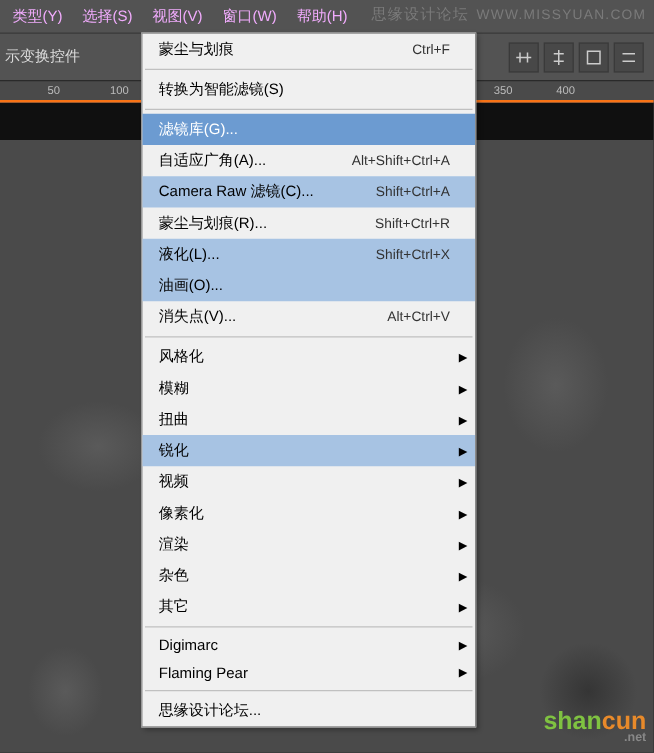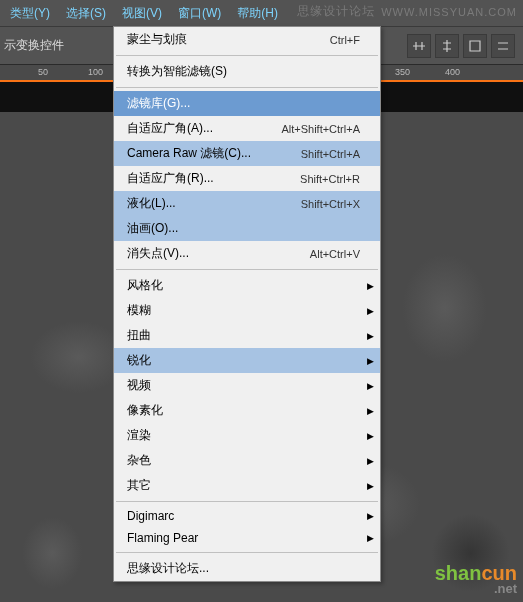--- a/index.html
+++ b/index.html
@@ -13,21 +13,21 @@
         radial-gradient(ellipse 70px 90px at 85% 40%, #5a5a5a 0%, transparent 60%),
         radial-gradient(ellipse 60px 50px at 40% 88%, #383838 0%, transparent 60%),
         radial-gradient(ellipse 90px 70px at 70% 80%, #5a5a5a 0%, transparent 60%),
         radial-gradient(ellipse 50px 60px at 10% 90%, #5a5a5a 0%, transparent 60%),
         radial-gradient(ellipse 60px 60px at 90% 90%, #353535 0%, transparent 65%);
     }
     
     .top-region { position: absolute; top: 0; left: 0; width: 523px; background: #535353; z-index: 2; }
     
     .menubar { height: 26px; background: #535353; display: flex; align-items: center; padding-left: 2px; }
-    .menu-item { color: #7dd3fc; font-size: 12px; padding: 4px 8px; cursor: pointer; }
+    .menu-item { color: #f0abfc; font-size: 12px; padding: 4px 8px; cursor: pointer; }
     .menu-item.open { background: #6c9bd1; color: #fff; }
     
     .watermark-top { position: absolute; top: 3px; right: 6px; color: #7a7a7a; font-size: 11px; letter-spacing: 1px; display: flex; align-items: center; gap: 6px; }
     .watermark-top .cn { font-size: 12px; }
     
     .toolbar { height: 38px; background: #535353; border-top: 1px solid #3a3a3a; display: flex; align-items: center; padding: 16px 4px; color: #ddd; font-size: 12px; }
     .toolbar-text { margin-right: 10px; }
     .toolbar-icons { margin-left: auto; display: flex; gap: 4px; margin-right: 4px;}
     .tb-btn { width: 24px; height: 24px; background: #484848; border: 1px solid #3a3a3a; display:flex; align-items:center; justify-content:center; }
     .tb-btn svg { width: 14px; height: 14px; stroke: #ccc; fill: none; stroke-width: 1.2; }
@@ -46,21 +46,21 @@
     .dd-item { display: flex; justify-content: space-between; align-items: center; padding: 4px 20px 4px 13px; cursor: default; position: relative; }
     .dd-item.hl { background: #6c9bd1; color: #fff; }
     .dd-item.hl2 { background: #a7c3e3; }
     .dd-sep { height: 1px; background: #c0c0c0; margin: 3px 2px; }
     .dd-shortcut { color: #333; font-size: 11px; }
     .dd-arrow { position: absolute; right: 6px; font-size: 9px; }
     
     .logo-br { position: absolute; bottom: 6px; right: 6px; z-index: 20; font-weight: bold; font-size: 20px; }
     .logo-br .sh { color: #7fc241; }
     .logo-br .cun { color: #e88a2a; }
-    .logo-br .net { display:block; font-size: 13px; color: #888; text-align:right; margin-top:-4px; }
+    .logo-br .net { display:block; font-size: 10px; color: #888; text-align:right; margin-top:-4px; }
   </style>
 </head>
 <body>
 
 <div class="canvas-bg"></div>
 
 <div class="canvas-area">
   <div class="canvas-content canvas-bg"></div>
 </div>
 
@@ -126,21 +126,21 @@
     </div>
     <div class="dd-item">
       <span>自适应广角(A)...</span>
       <span class="dd-shortcut">Alt+Shift+Ctrl+A</span>
     </div>
     <div class="dd-item hl2">
       <span>Camera Raw 滤镜(C)...</span>
       <span class="dd-shortcut">Shift+Ctrl+A</span>
     </div>
     <div class="dd-item">
-      <span>自适应广角(R)...</span>
+      <span>蒙尘与划痕(R)...</span>
       <span class="dd-shortcut">Shift+Ctrl+R</span>
     </div>
     <div class="dd-item hl2">
       <span>液化(L)...</span>
       <span class="dd-shortcut">Shift+Ctrl+X</span>
     </div>
     <div class="dd-item hl2">
       <span>油画(O)...</span>
     </div>
     <div class="dd-item">

